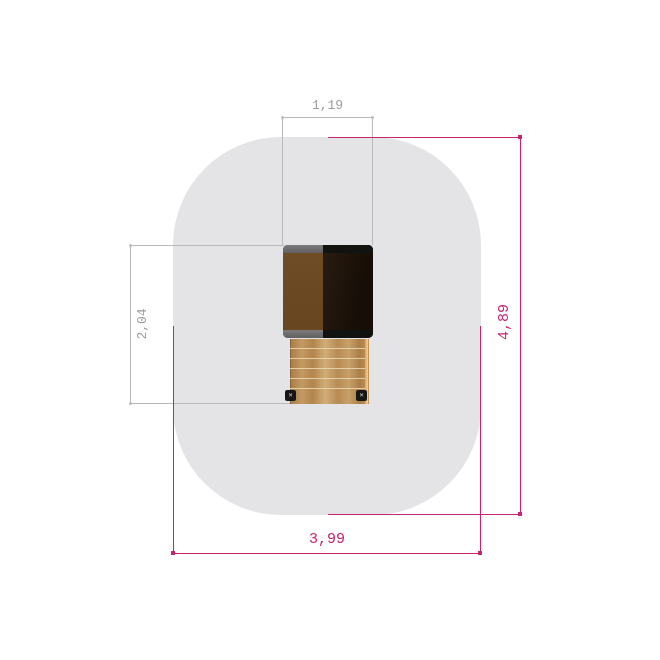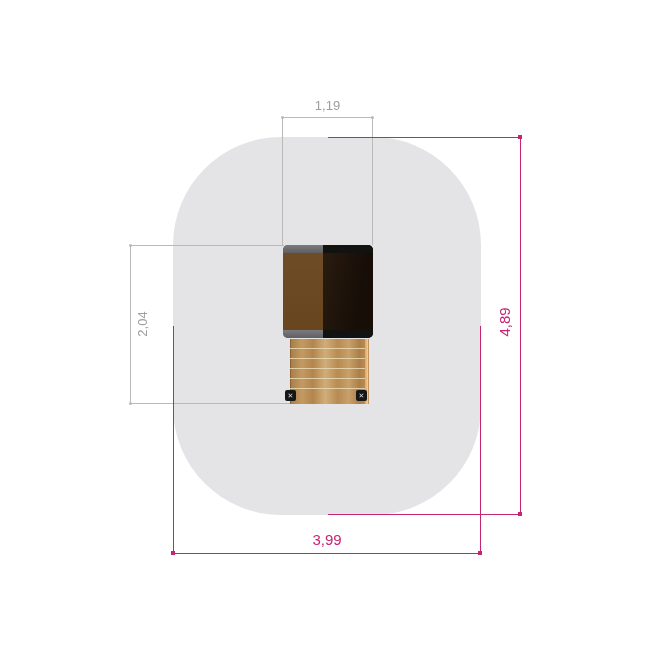--- a/index.html
+++ b/index.html
@@ -14,21 +14,21 @@
     --roof_trim_dark:#121210;
     --wood_base:#bf955e;
     --wood_rung_line:#ead9b4;
     --wood_edge_highlight:#f3cf9b;
     --bracket_dark:#161616;
     --bracket_mark:#d8d8d8;
   }
   html,body{margin:0;padding:0;background:var(--background);}
   #canvas{
     position:relative;width:660px;height:660px;background:var(--background);
-    font-family:Liberation Sans, sans-serif;overflow:hidden;
+    font-family:Liberation Mono, monospace;overflow:hidden;
   }
   .abs{position:absolute;}
   
   .zone{
     left:173px;top:137px;width:308px;height:378px;
     background:var(--safety_zone);border-radius:108px;
   }
   
   .dline-g{background:var(--dim_line_gray);}
   .dline-m{background:var(--dim_magenta);}

